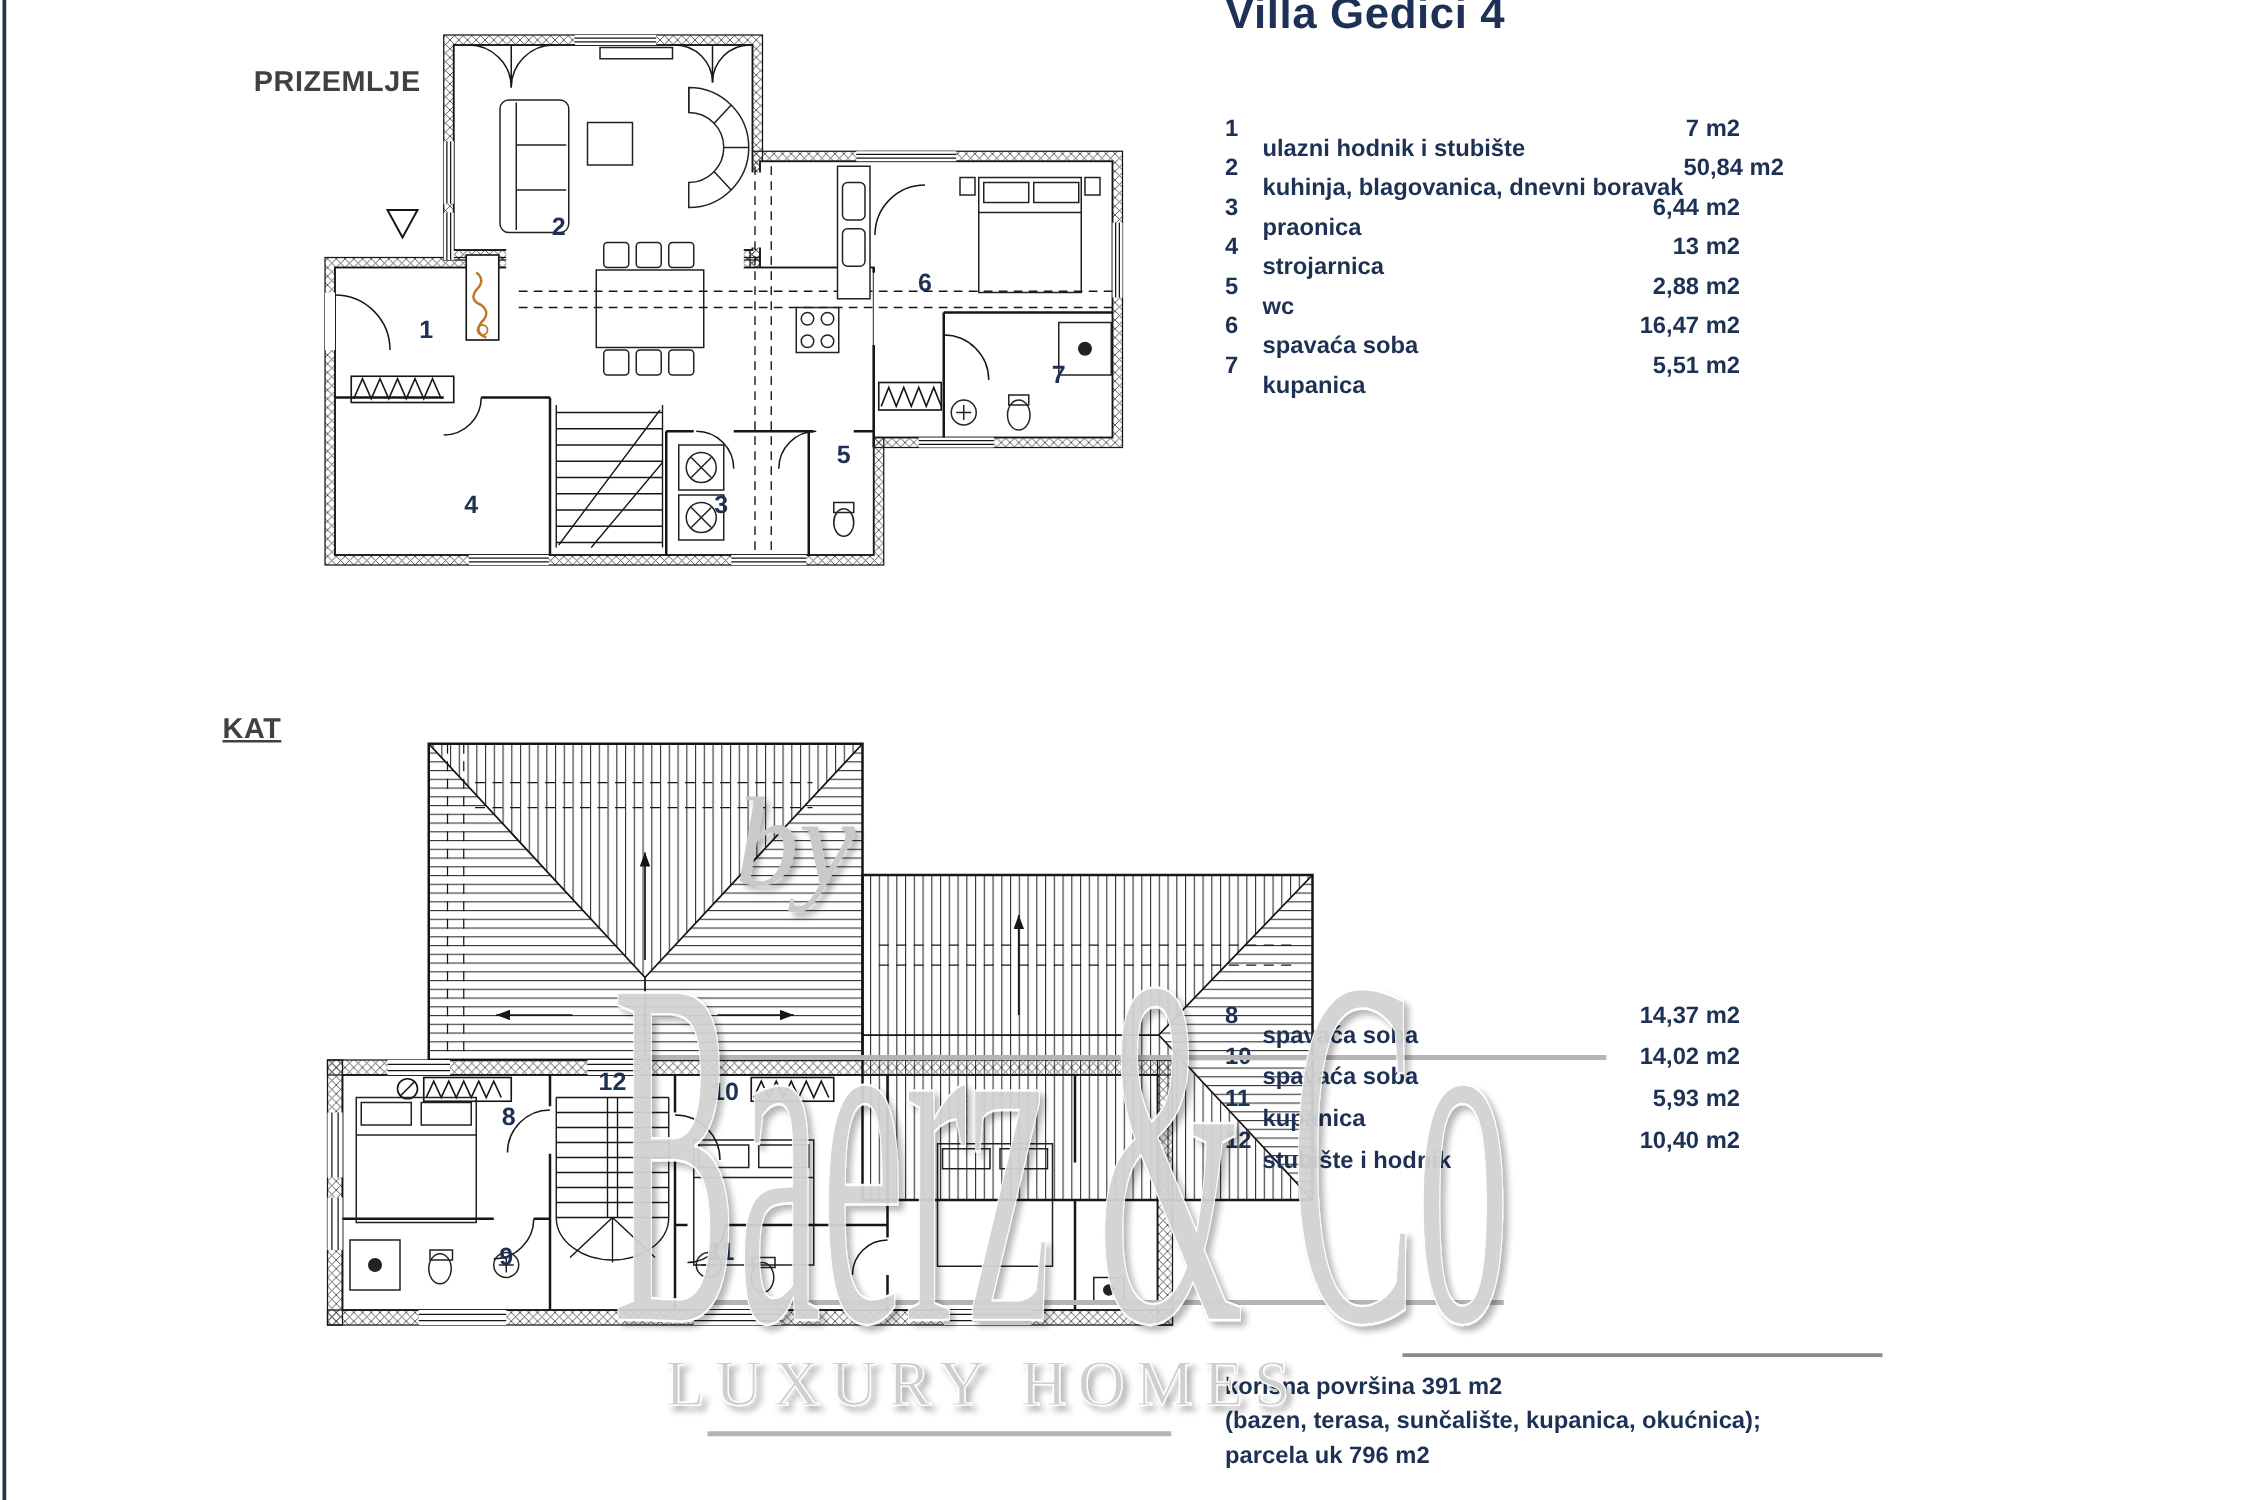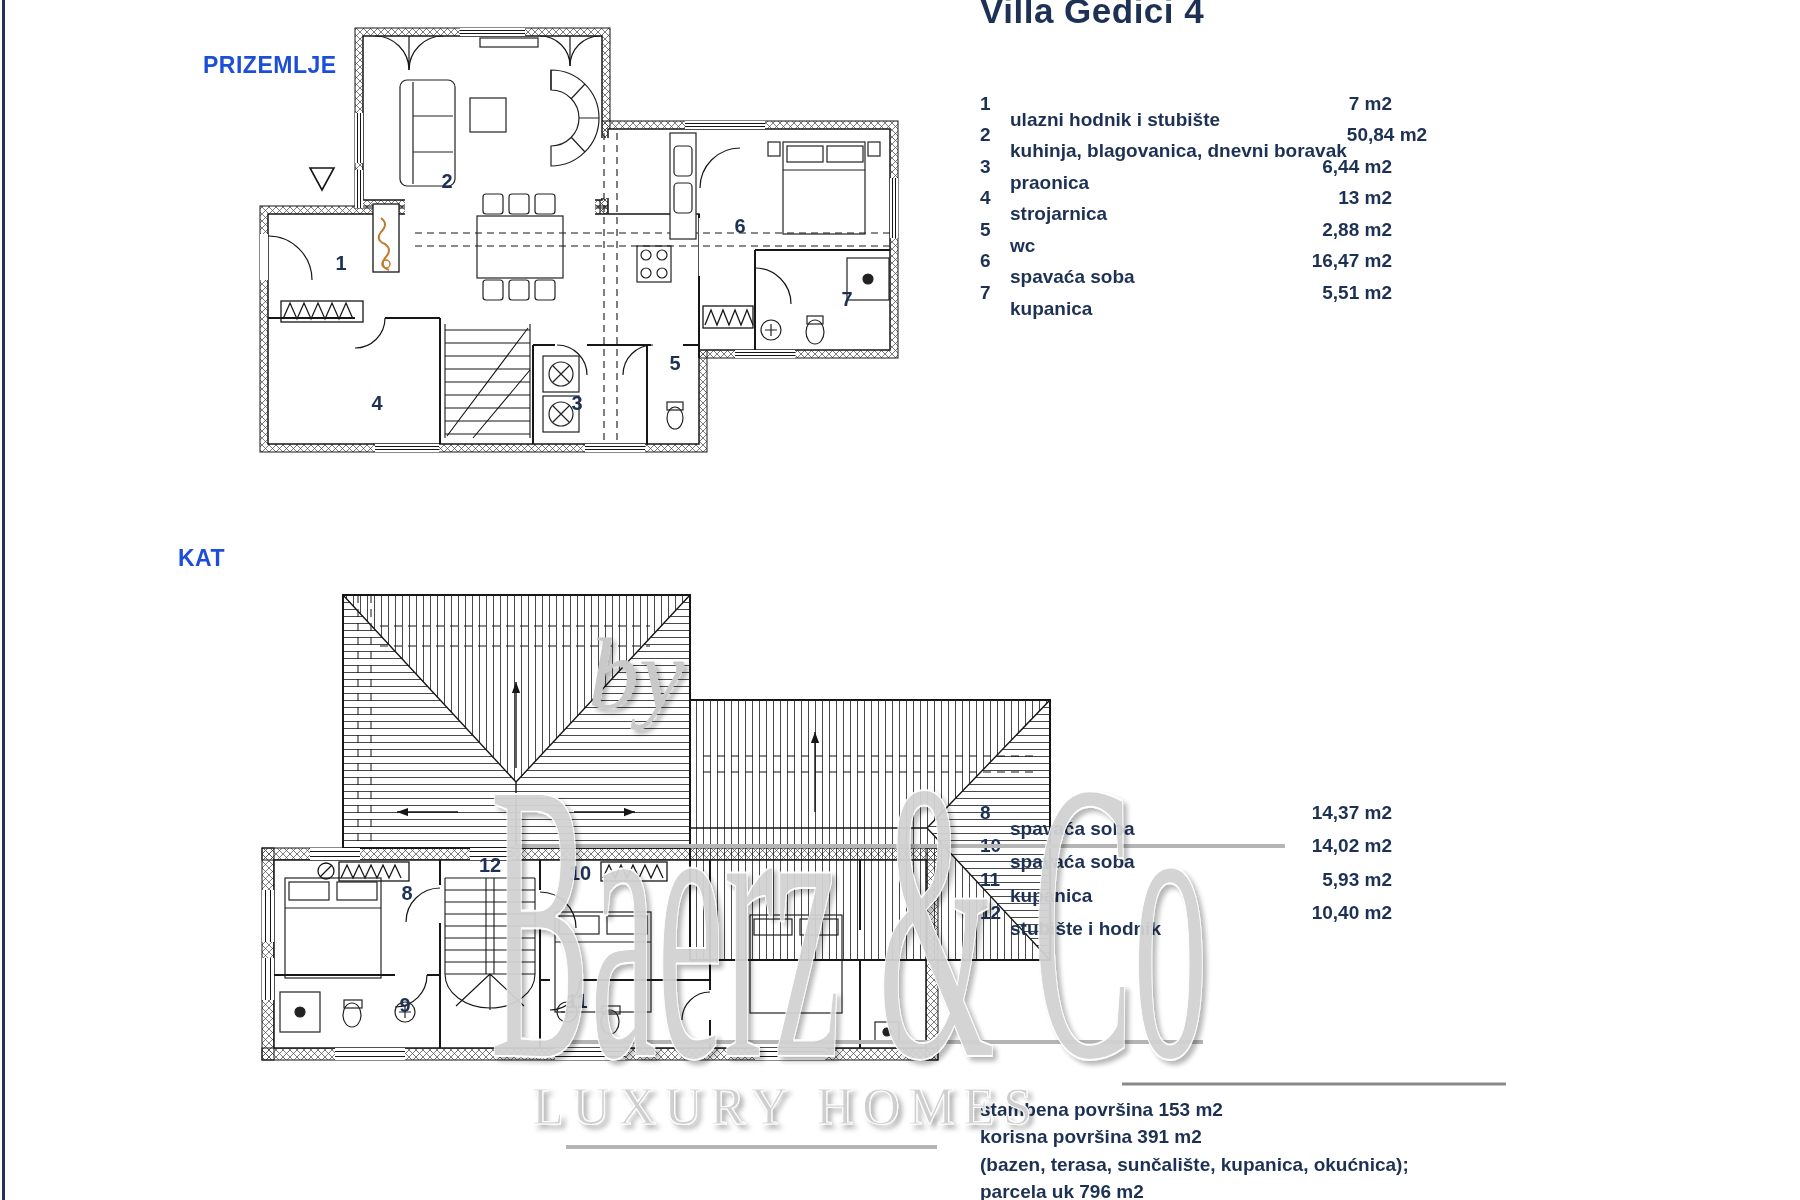--- a/index.html
+++ b/index.html
@@ -1,23 +1,23 @@
 <!DOCTYPE html>
 <html><head>
 <meta charset="utf-8">
 <style>
   html,body{margin:0;padding:0;background:#ffffff;}
   body{width:1800px;height:1200px;position:relative;overflow:hidden;
        font-family:"Liberation Sans",sans-serif;}
   #left-border{position:absolute;left:2px;top:0;width:3px;height:1200px;background:#24334e;}
   #page-title{position:absolute;left:980px;top:-9px;font-size:35px;font-weight:700;
               letter-spacing:.5px;color:#1d3154;white-space:nowrap;}
-  .floor-label{position:absolute;font-size:23px;font-weight:700;letter-spacing:.5px;color:#1d4ed8;}
+  .floor-label{position:absolute;font-size:23px;font-weight:700;letter-spacing:.5px;color:#404040;}
   #floor1-label{left:203px;top:52px;}
-  #floor2-label{left:178px;top:545px;}
+  #floor2-label{left:178px;top:569px;text-decoration:underline;}
   .legend{position:absolute;left:980px;width:412px;color:#1d3154;font-weight:700;font-size:19px;}
   #legend1{top:88px;}
   #legend2{top:796px;}
   .lrow{display:flex;align-items:center;}
   #legend1 .lrow{height:31.5px;}
   #legend2 .lrow{height:33.5px;}
   .lnum{width:30px;flex:0 0 auto;}
   .lname{white-space:nowrap;margin-top:32px;}
   .larea{margin-left:auto;white-space:nowrap;}
   #summary{position:absolute;left:980px;top:1096px;color:#1d3154;font-weight:700;
@@ -372,21 +372,20 @@
     <span class="larea">5,93 m2</span>
   </div>
   <div class="lrow">
     <span class="lnum">12</span>
     <span class="lname">stubište i hodnik</span>
     <span class="larea">10,40 m2</span>
   </div>
 </div>
 
 <div id="summary">
-  <div>stambena površina 153 m2</div>
   <div>korisna površina 391 m2</div>
   <div>(bazen, terasa, sunčalište, kupanica, okućnica);</div>
   <div>parcela uk 796 m2</div>
 </div>
 
 <svg id="watermark" width="1800" height="1200" viewBox="0 0 1800 1200">
   <defs>
     <filter id="wmshadow" x="-10%" y="-10%" width="130%" height="130%">
       <feDropShadow dx="4" dy="4" stdDeviation="2.5" flood-color="#000000" flood-opacity="0.30"></feDropShadow>
     </filter>

